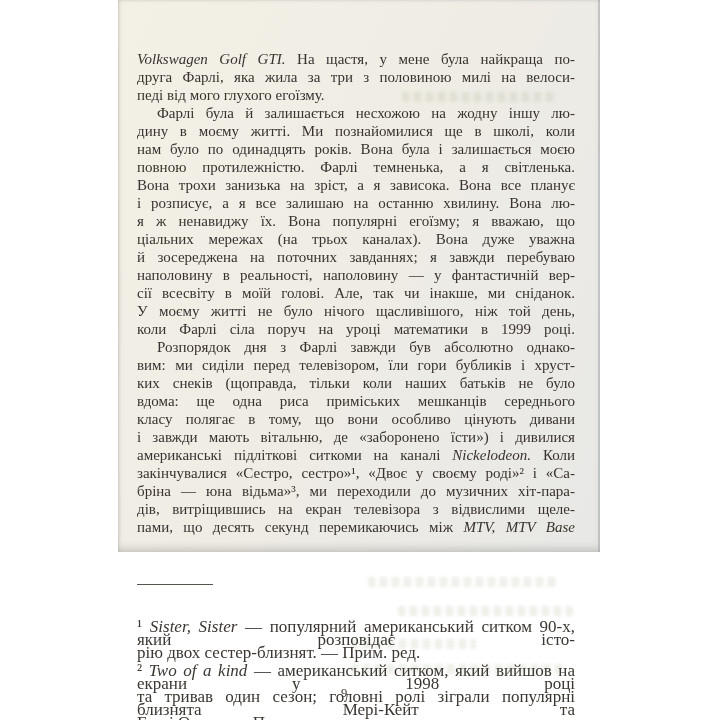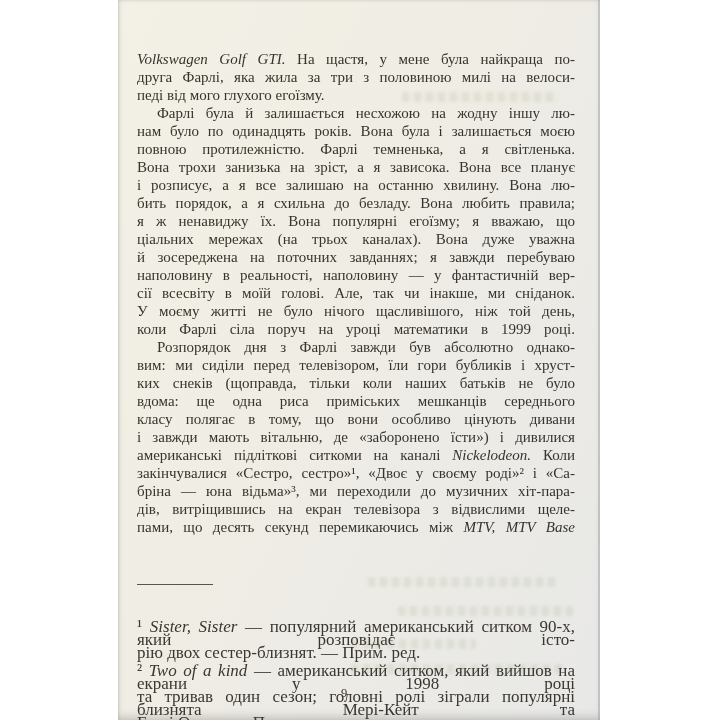--- a/index.html
+++ b/index.html
@@ -1,21 +1,21 @@
 <!DOCTYPE html>
 <html><head>
 <meta charset="utf-8">
 <style>
   html,body{margin:0;padding:0;}
   #stage{
     position:relative;width:720px;height:720px;background:#ffffff;overflow:hidden;
     font-family:"Liberation Serif","DejaVu Serif",serif;
   }
   #paper{
-    position:absolute;left:118px;top:0;width:482px;height:720px;
+    position:absolute;left:118px;top:0;width:482px;height:552px;
     background:linear-gradient(117deg,#f3f0e6 0%,#f0ede4 40%,#ebeae6 75%,#e8e8e6 100%);
     box-shadow:
       inset 2px 0 3px -1px rgba(150,145,130,.28),
       inset -2px 0 0 rgba(158,160,166,.45),
       inset 0 -6px 8px -3px rgba(110,110,105,.32),
       inset 0 2px 3px -1px rgba(150,150,150,.22);
   }
   #body-text{
     position:absolute;left:19px;top:50px;width:438px;
     font-size:15px;color:#38332e;
@@ -59,25 +59,25 @@
     <div class="bleed" id="bleed-2"></div>
     <div class="bleed" id="bleed-3"></div>
     <div class="bleed" id="bleed-4"></div>
     <div class="bleed" id="bleed-5"></div>
 
     <div id="body-text">
         <div class="line j"><span class="it">Volkswagen Golf GTI.</span><span> На щастя, у мене була найкраща по-</span></div>
         <div class="line j"><span>друга Фарлі, яка жила за три з половиною милі на велоси-</span></div>
         <div class="line"><span>педі від мого глухого егоїзму.</span></div>
         <div class="line j ind"><span>Фарлі була й залишається несхожою на жодну іншу лю-</span></div>
+        <div class="line j"><span>дину в моєму житті. Ми познайомилися ще в школі, коли</span></div>
         <div class="line j"><span>нам було по одинадцять років. Вона була і залишається моєю</span></div>
         <div class="line j"><span>повною протилежністю. Фарлі темненька, а я світленька.</span></div>
         <div class="line j"><span>Вона трохи занизька на зріст, а я зависока. Вона все планує</span></div>
         <div class="line j"><span>і розписує, а я все залишаю на останню хвилину. Вона лю-</span></div>
-        <div class="line j"><span>бить порядок, а я схильна до безладу. Вона любить правила;</span></div>
         <div class="line j"><span>я ж ненавиджу їх. Вона популярні егоїзму; я вважаю, що</span></div>
         <div class="line j"><span>ціальних мережах (на трьох каналах). Вона дуже уважна</span></div>
         <div class="line j"><span>й зосереджена на поточних завданнях; я завжди перебуваю</span></div>
         <div class="line j"><span>наполовину в реальності, наполовину — у фантастичній вер-</span></div>
         <div class="line j"><span>сії всесвіту в моїй голові. Але, так чи інакше, ми сніданок.</span></div>
         <div class="line j"><span>У моєму житті не було нічого щасливішого, ніж той день,</span></div>
         <div class="line j"><span>коли Фарлі сіла поруч на уроці математики в 1999 році.</span></div>
         <div class="line j ind"><span>Розпорядок дня з Фарлі завжди був абсолютно однако-</span></div>
         <div class="line j"><span>вим: ми сиділи перед телевізором, їли гори бубликів і хруст-</span></div>
         <div class="line j"><span>ких снеків (щоправда, тільки коли наших батьків не було</span></div>

